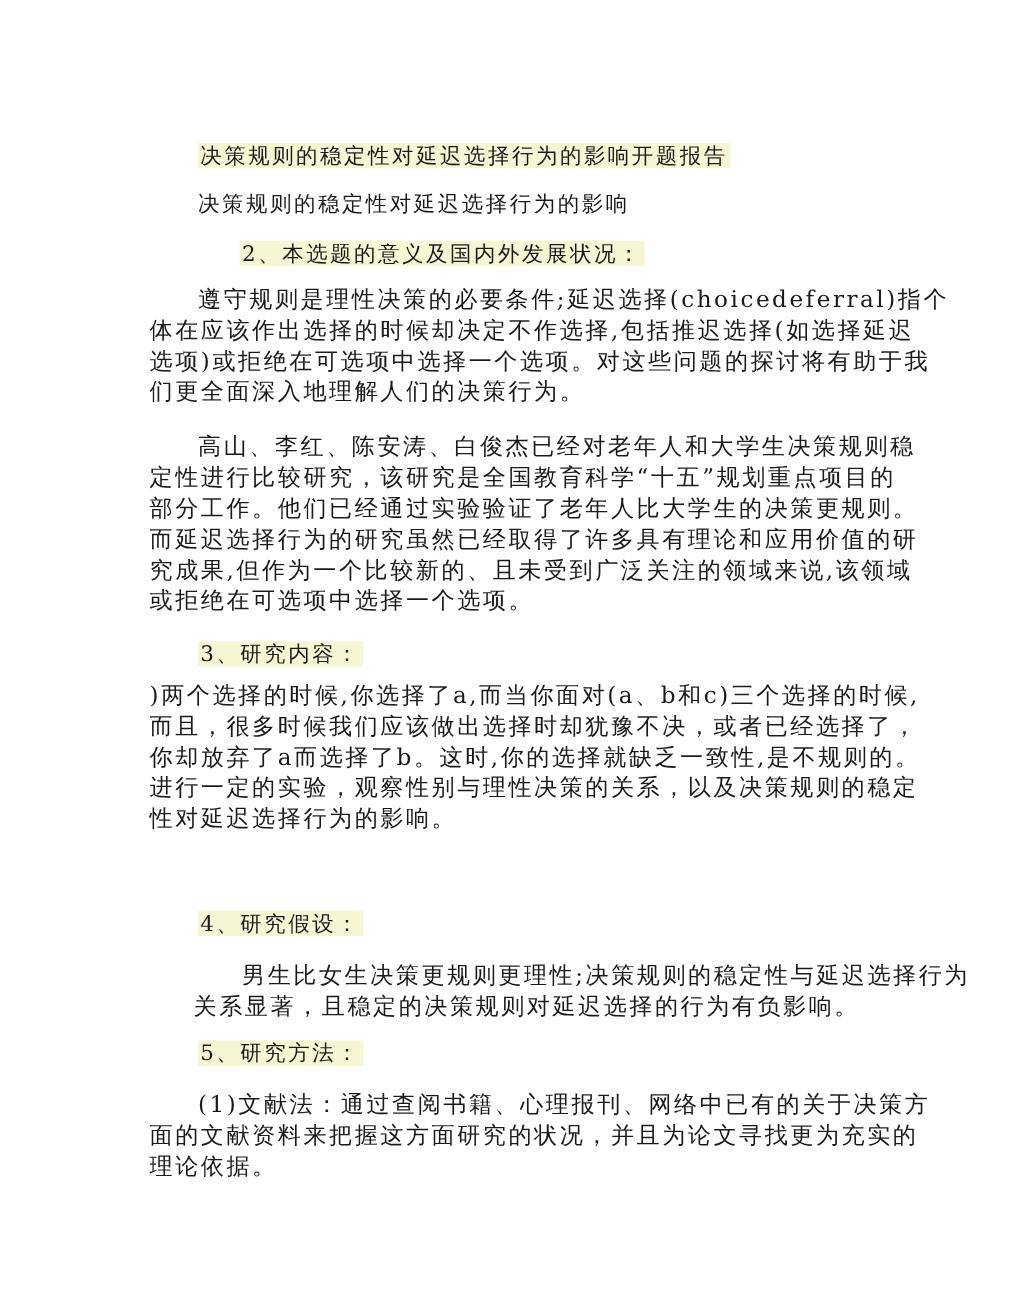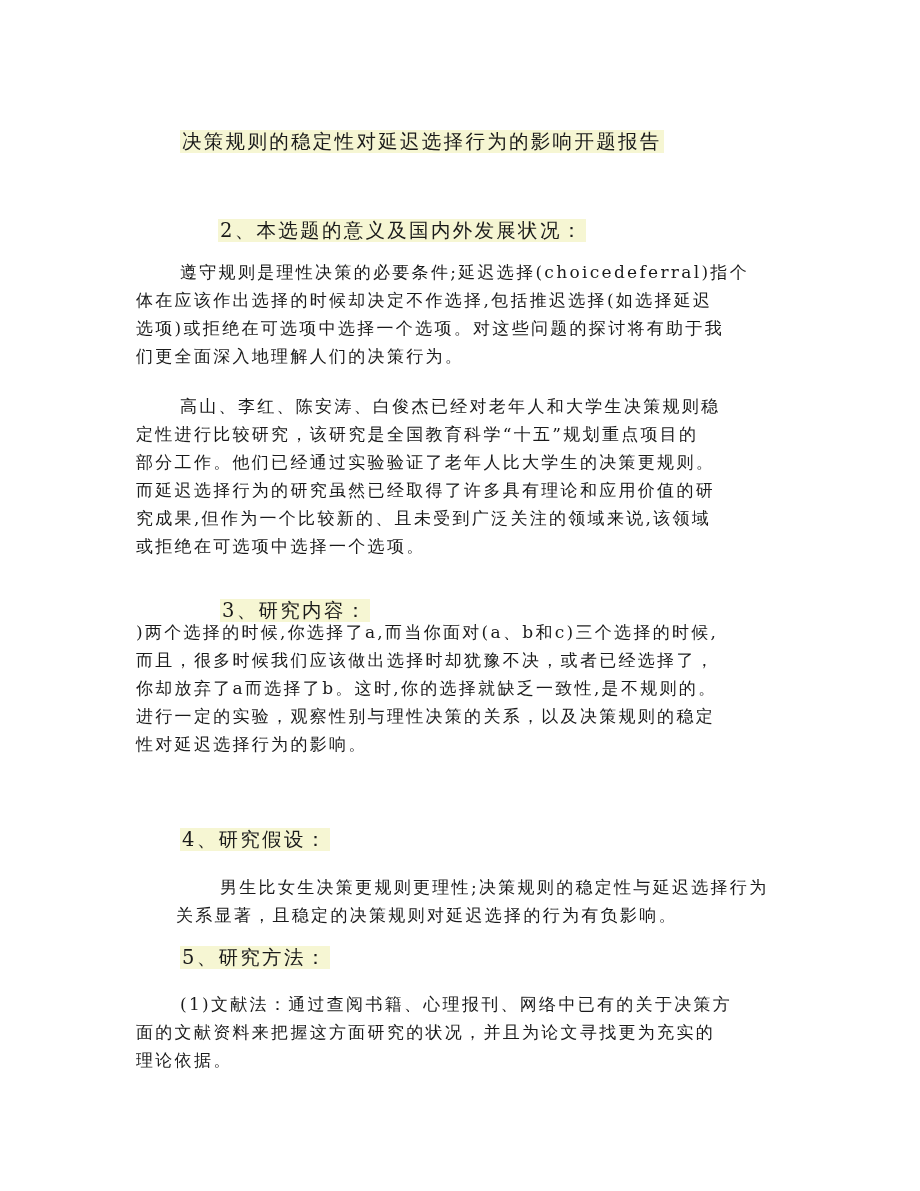--- a/index.html
+++ b/index.html
@@ -1,53 +1,56 @@
 <!DOCTYPE html>
 <html><head>
 <meta charset="utf-8">
 <style>
   html, body { margin: 0; padding: 0; background: #ffffff; }
   body { width: 920px; height: 1191px; position: relative; overflow: hidden;
          font-family: "DejaVu Serif", "Liberation Serif", serif; color: #1a1a1a; }
   .page { position: absolute; left: 0; top: 0; width: 741px; height: 1191px; }
-  .block { position: absolute; left: 136px; width: 655px; font-size: 17px; line-height: 28px; letter-spacing: 2.3px; }
+  .block { position: absolute; left: 136px; width: 655px; font-size: 21px; line-height: 28px; letter-spacing: 2.3px; }
   .line { display: block; white-space: nowrap; height: 28px; }
   .hl { background: #f6f6d3; padding: 0 2px; }
   .head { position: absolute; left: 180px; font-size: 19.5px; line-height: 28px; letter-spacing: 2.3px; white-space: nowrap; }
   .first { text-indent: 44px; }
 </style>
 </head>
 <body>
 
 <div class="page">
 
   <div class="head" style="top:128px;">
     <span class="hl">决策规则的稳定性对延迟选择行为的影响开题报告</span>
   </div>
 
+  <div class="head" style="top:172px;">
+    <span>决策规则的稳定性对延迟选择行为的影响</span>
+  </div>
 
   <div class="head" style="top:217px;margin-left:38px;">
     <span class="hl">2、本选题的意义及国内外发展状况：</span>
   </div>
   <div class="block" style="top:258px;">
     <span class="line first">遵守规则是理性决策的必要条件;延迟选择(choicedeferral)指个</span>
     <span class="line">体在应该作出选择的时候却决定不作选择,包括推迟选择(如选择延迟</span>
     <span class="line">选项)或拒绝在可选项中选择一个选项。对这些问题的探讨将有助于我</span>
     <span class="line">们更全面深入地理解人们的决策行为。</span>
   </div>
   <div class="block" style="top:392px;">
     <span class="line first">高山、李红、陈安涛、白俊杰已经对老年人和大学生决策规则稳</span>
     <span class="line">定性进行比较研究，该研究是全国教育科学“十五”规划重点项目的</span>
     <span class="line">部分工作。他们已经通过实验验证了老年人比大学生的决策更规则。</span>
     <span class="line">而延迟选择行为的研究虽然已经取得了许多具有理论和应用价值的研</span>
     <span class="line">究成果,但作为一个比较新的、且未受到广泛关注的领域来说,该领域</span>
     <span class="line">或拒绝在可选项中选择一个选项。</span>
   </div>
 
-  <div class="head" style="top:597px;margin-left:40px;">
+  <div class="head" style="top:581px;">
     <span class="hl">3、研究内容：</span>
   </div>
   <div class="block" style="top:618px;">
     <span class="line">)两个选择的时候,你选择了a,而当你面对(a、b和c)三个选择的时候,</span>
     <span class="line">而且，很多时候我们应该做出选择时却犹豫不决，或者已经选择了，</span>
     <span class="line">你却放弃了a而选择了b。这时,你的选择就缺乏一致性,是不规则的。</span>
     <span class="line">进行一定的实验，观察性别与理性决策的关系，以及决策规则的稳定</span>
     <span class="line">性对延迟选择行为的影响。</span>
   </div>
 

